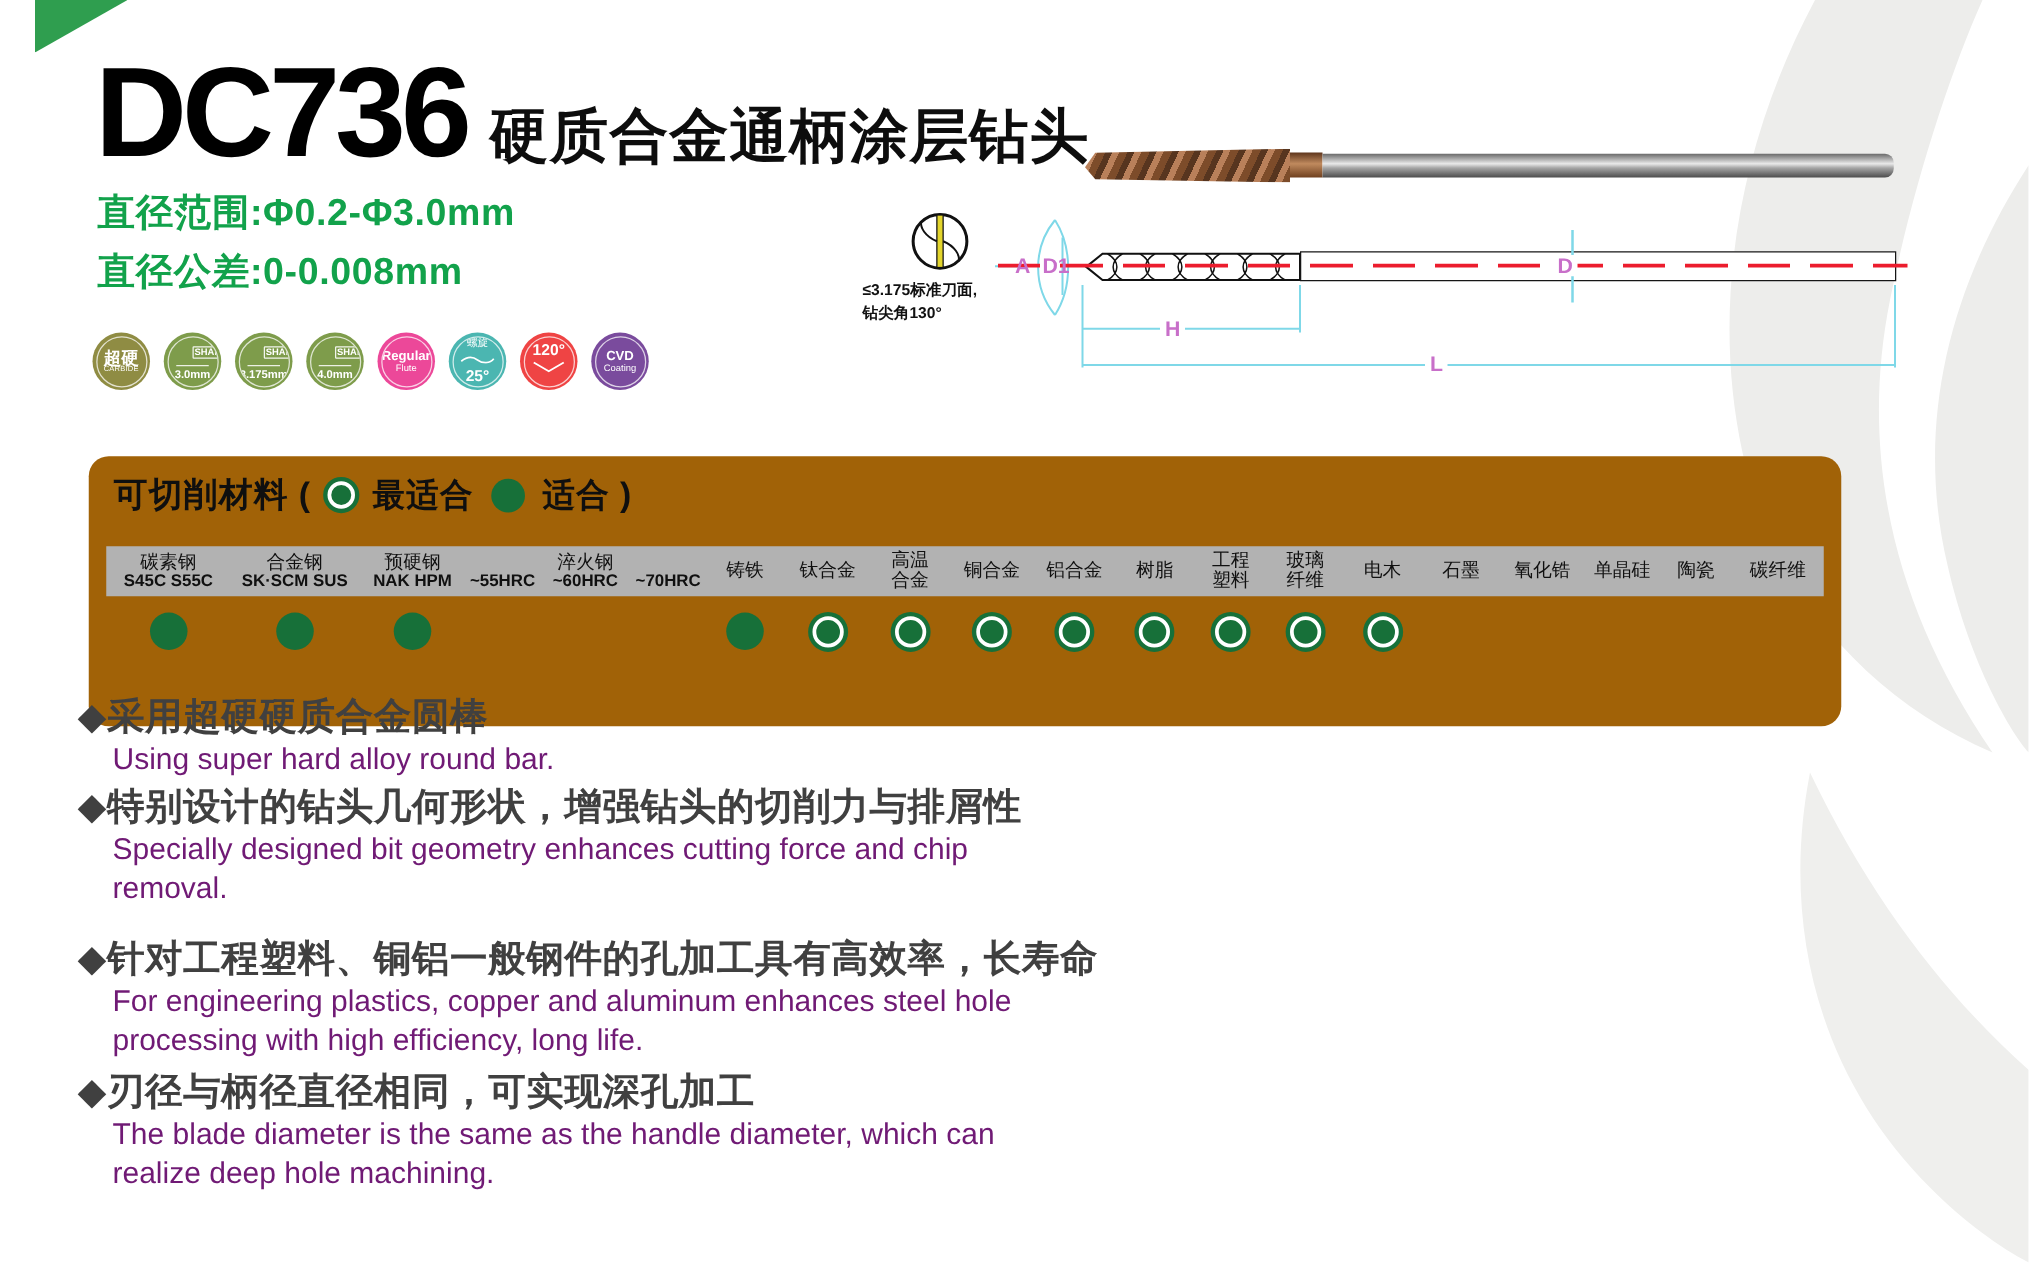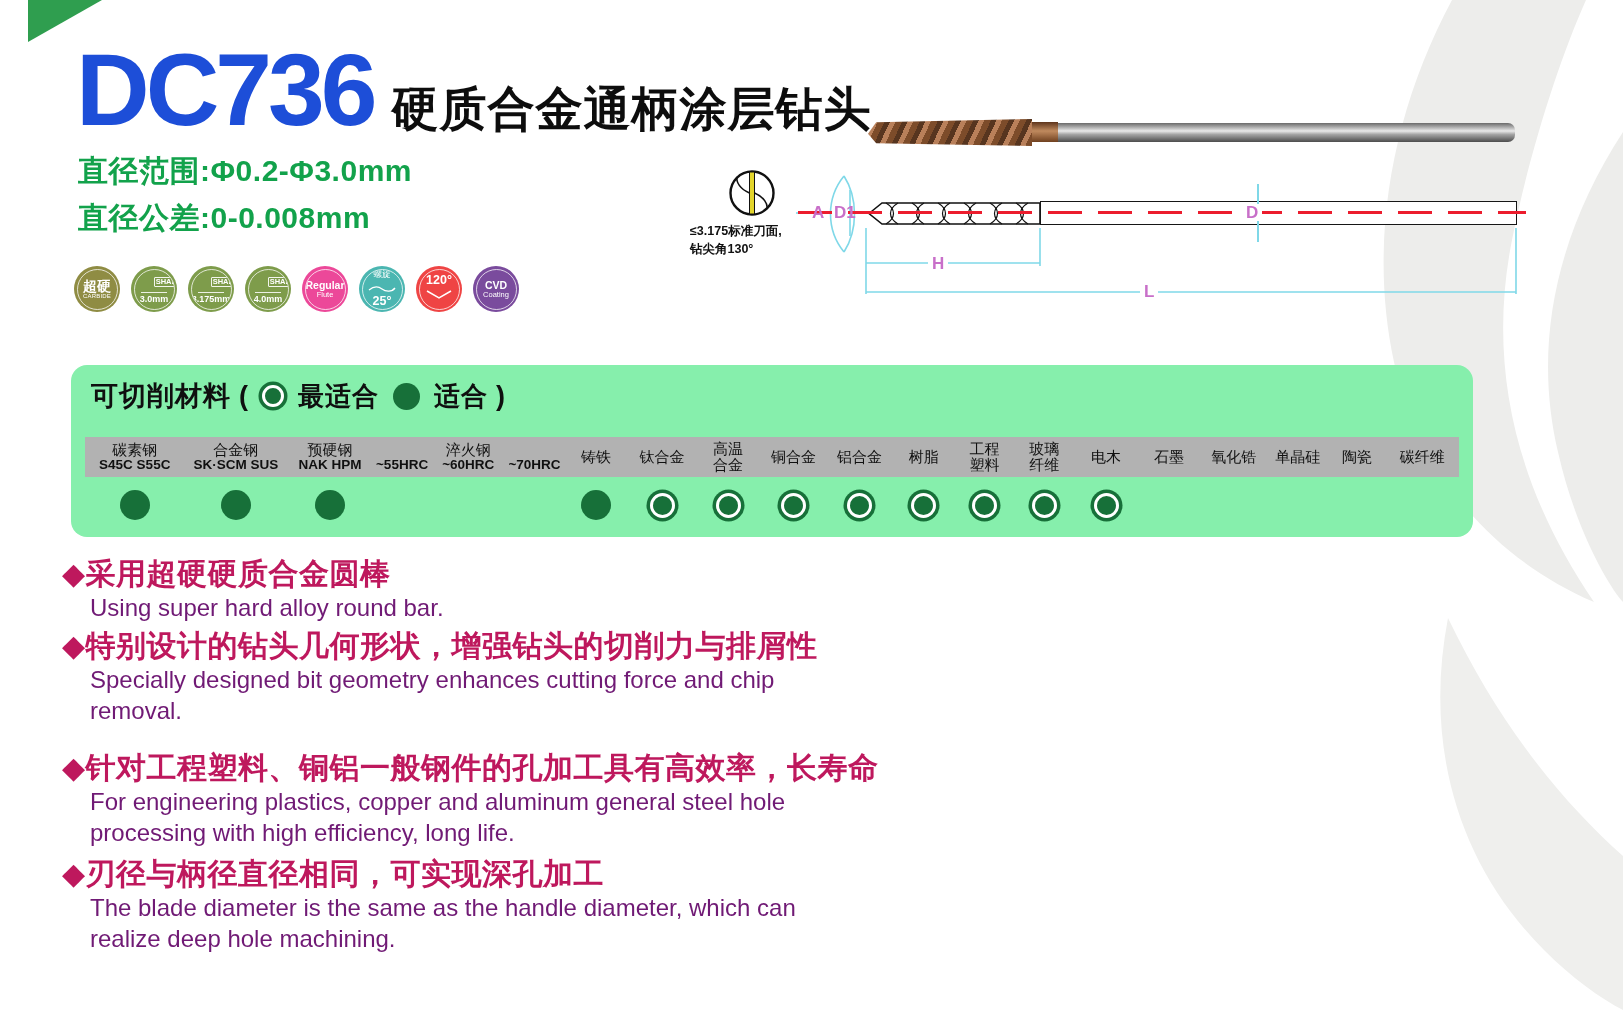--- a/index.html
+++ b/index.html
@@ -6,21 +6,21 @@
   .canvas{position:relative;width:1623px;height:1021px;overflow:hidden;background:#fff;
           font-family:"Liberation Sans","DejaVu Sans",sans-serif;color:#161616;}
   .abs{position:absolute;}
   
   .wm{position:absolute;inset:0;z-index:0;}
   
   .corner{position:absolute;left:28px;top:0;width:74px;height:42px;background:#2f9e4f;
           clip-path:polygon(0 0,100% 0,0 100%);z-index:2;}
   
   .hdr{position:absolute;left:76px;top:44px;display:flex;align-items:baseline;gap:18px;z-index:2;}
-  .model{font-size:102px;font-weight:900;letter-spacing:-4px;line-height:.92;color:#1d4ed8;}
+  .model{font-size:102px;font-weight:900;letter-spacing:-4px;line-height:.92;color:#000000;}
   .cntitle{font-size:47px;font-weight:900;color:#0d0d0d;letter-spacing:1px;}
   .specs{position:absolute;left:78px;top:154px;z-index:2;}
   .spec-line{font-size:30px;font-weight:800;color:#12a24b;line-height:33px;margin-bottom:14px;letter-spacing:.5px;}
   
   .badges{position:absolute;left:74px;top:266px;display:flex;gap:11px;z-index:2;}
   .badge{width:46px;height:46px;border-radius:50%;position:relative;flex:0 0 auto;}
   .badge-inner{position:absolute;inset:2.5px;border:1px solid rgba(255,255,255,.75);border-radius:50%;
                display:flex;flex-direction:column;align-items:center;justify-content:center;
                color:#fff;text-align:center;line-height:1.05;overflow:hidden;}
   .b-zh{font-size:14px;font-weight:800;}
@@ -46,21 +46,21 @@
      background:linear-gradient(#6a6a6a,#e9e9e9 42%,#a5a5a5 60%,#4c4c4c);}
   
   .shank-draw{position:absolute;left:1040px;top:201px;width:477px;height:24px;z-index:2;
      border:1.6px solid #161616;background:#fff;box-sizing:border-box;}
   .redline{position:absolute;left:798px;top:211px;width:728px;height:2.6px;z-index:4;
      background:repeating-linear-gradient(90deg,#ec1c2d 0 34px,transparent 34px 50px);}
   .dtick{position:absolute;left:1257px;top:184px;width:2px;height:58px;background:#7fd8e8;z-index:3;}
   .dimlabel{position:absolute;z-index:5;font-size:17px;font-weight:600;color:#c86fc9;line-height:1;}
   .dim-bg{background:#fff;padding:0 4px;}
   
-  .panel{position:absolute;left:71px;top:365px;width:1402px;height:172px;background:#86efac;border-radius:16px;z-index:1;text-align:right;}
+  .panel{position:absolute;left:71px;top:365px;width:1402px;height:216px;background:#a16207;border-radius:16px;z-index:1;text-align:right;}
   .mat-title-row{position:absolute;left:20px;top:13px;display:flex;align-items:center;gap:8px;}
   .mat-title{font-size:27px;font-weight:800;color:#0f0f0f;letter-spacing:1px;}
   .mat-paren{font-size:27px;font-weight:700;color:#0f0f0f;}
   .legend-label{font-size:26px;font-weight:800;color:#0f0f0f;letter-spacing:1px;}
   .icon-ring{width:16px;height:16px;border-radius:50%;background:#177039;border:3px solid #fff;
              box-shadow:0 0 0 3.5px #177039;margin:0 6px;}
   .icon-solid{width:27px;height:27px;border-radius:50%;background:#177039;margin:0 6px;}
   .mgrid{position:absolute;left:14px;width:1374px;display:grid;
      grid-template-columns:95fr 98fr 82fr 182fr 62fr 64fr 62fr 63fr 63fr 60fr 56fr 58fr 60fr 60fr 64fr 58fr 55fr 70fr;}
   .band{top:72px;height:40px;background:#b2b2b2;}
@@ -68,21 +68,21 @@
   .mcol{display:flex;flex-direction:column;align-items:center;justify-content:center;line-height:1.08;}
   .mname{font-size:15px;font-weight:400;color:#101010;white-space:nowrap;}
   .msub{font-size:13.5px;font-weight:700;color:#101010;white-space:nowrap;}
   .msubs{display:flex;justify-content:space-between;width:100%;padding:0 3px;box-sizing:border-box;}
   .dcell{display:flex;align-items:center;justify-content:center;}
   .dot-solid{width:30px;height:30px;border-radius:50%;background:#177039;}
   .dot-ring{width:19px;height:19px;border-radius:50%;background:#177039;border:3.5px solid #fff;
             box-shadow:0 0 0 3.5px #177039;}
   
   .feature{position:absolute;left:62px;z-index:2;}
-  .f-zh{font-size:30px;font-weight:600;color:#be185d;letter-spacing:.5px;line-height:35px;}
+  .f-zh{font-size:30px;font-weight:600;color:#404040;letter-spacing:.5px;line-height:35px;}
   .f-en{font-size:24px;color:#701a75;margin-left:28px;line-height:28px;margin-top:3px;}
 </style>
 </head>
 <body>
 
 <div class="canvas">
 
   <svg class="wm" width="1623" height="1021" viewBox="0 0 1623 1021">
     <path d="M1452 0 C1392 112 1368 242 1394 362 C1420 474 1492 558 1594 602 C1512 482 1488 360 1512 240 C1530 150 1560 58 1586 0 Z" fill="#ededeb"></path>
     <path d="M1623 132 C1558 232 1532 342 1558 452 C1576 532 1610 588 1623 602 Z" fill="#ededeb"></path>
@@ -357,21 +357,21 @@
         <div class="f-zh">◆采用超硬硬质合金圆棒</div>
         <div class="f-en">Using super hard alloy round bar.</div>
       </div>
       <div class="feature" style="top: 628px;">
         <div class="f-zh">◆特别设计的钻头几何形状，增强钻头的切削力与排屑性</div>
         <div class="f-en">Specially designed bit geometry enhances cutting force and chip</div>
         <div class="f-en">removal.</div>
       </div>
       <div class="feature" style="top: 750px;">
         <div class="f-zh">◆针对工程塑料、铜铝一般钢件的孔加工具有高效率，长寿命</div>
-        <div class="f-en">For engineering plastics, copper and aluminum general steel hole</div>
+        <div class="f-en">For engineering plastics, copper and aluminum enhances steel hole</div>
         <div class="f-en">processing with high efficiency, long life.</div>
       </div>
       <div class="feature" style="top: 856px;">
         <div class="f-zh">◆刃径与柄径直径相同，可实现深孔加工</div>
         <div class="f-en">The blade diameter is the same as the handle diameter, which can</div>
         <div class="f-en">realize deep hole machining.</div>
       </div>
     </div>
 
 </div>

